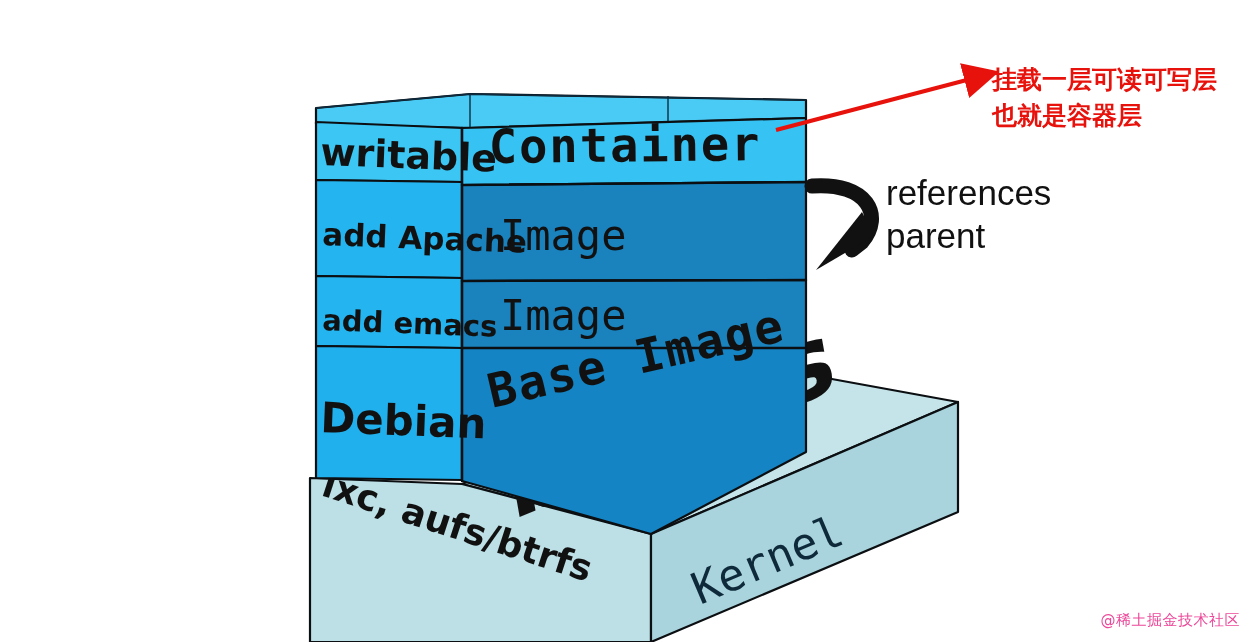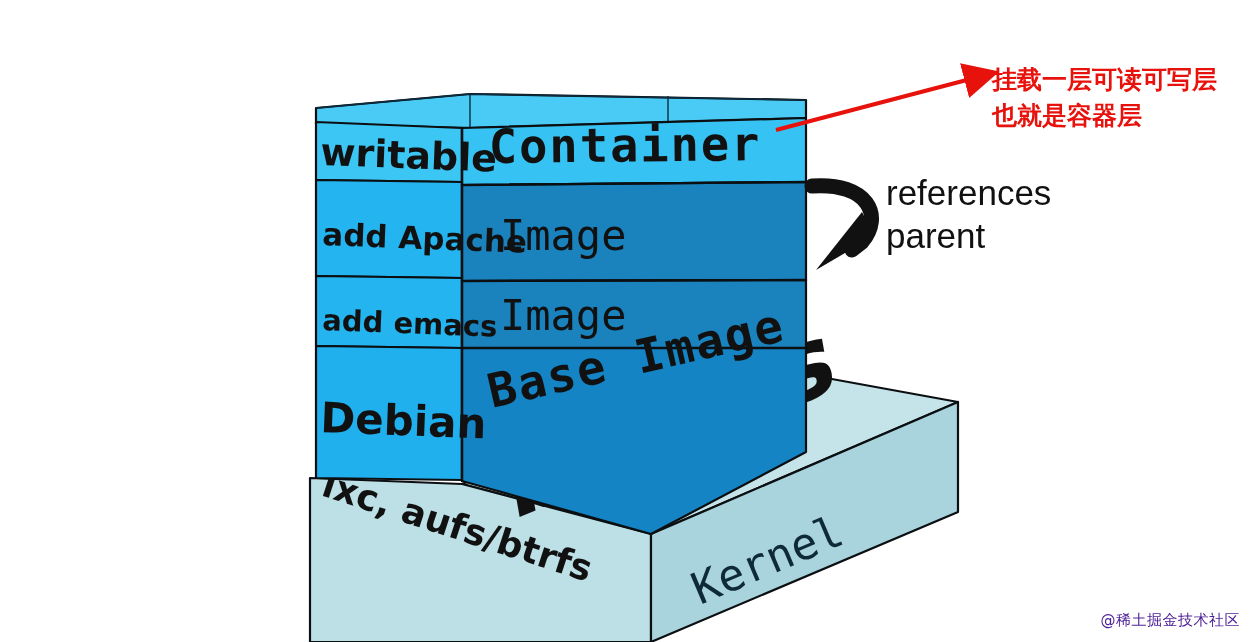--- a/index.html
+++ b/index.html
@@ -68,21 +68,21 @@
     fill: #111111;
     font-weight: 400;
     font-size: 35px;
   }
   .watermark {
     position: absolute;
     right: 16px;
     bottom: 12px;
     font-family: "DejaVu Sans", sans-serif;
     font-size: 15px;
-    color: #4c1d95;
+    color: #ec4899;
     letter-spacing: 0.5px;
     user-select: none;
   }
 </style>
 </head>
 <body>
 
 <div id="stage">
 
   <svg id="diagram" viewBox="0 0 1256 642">

